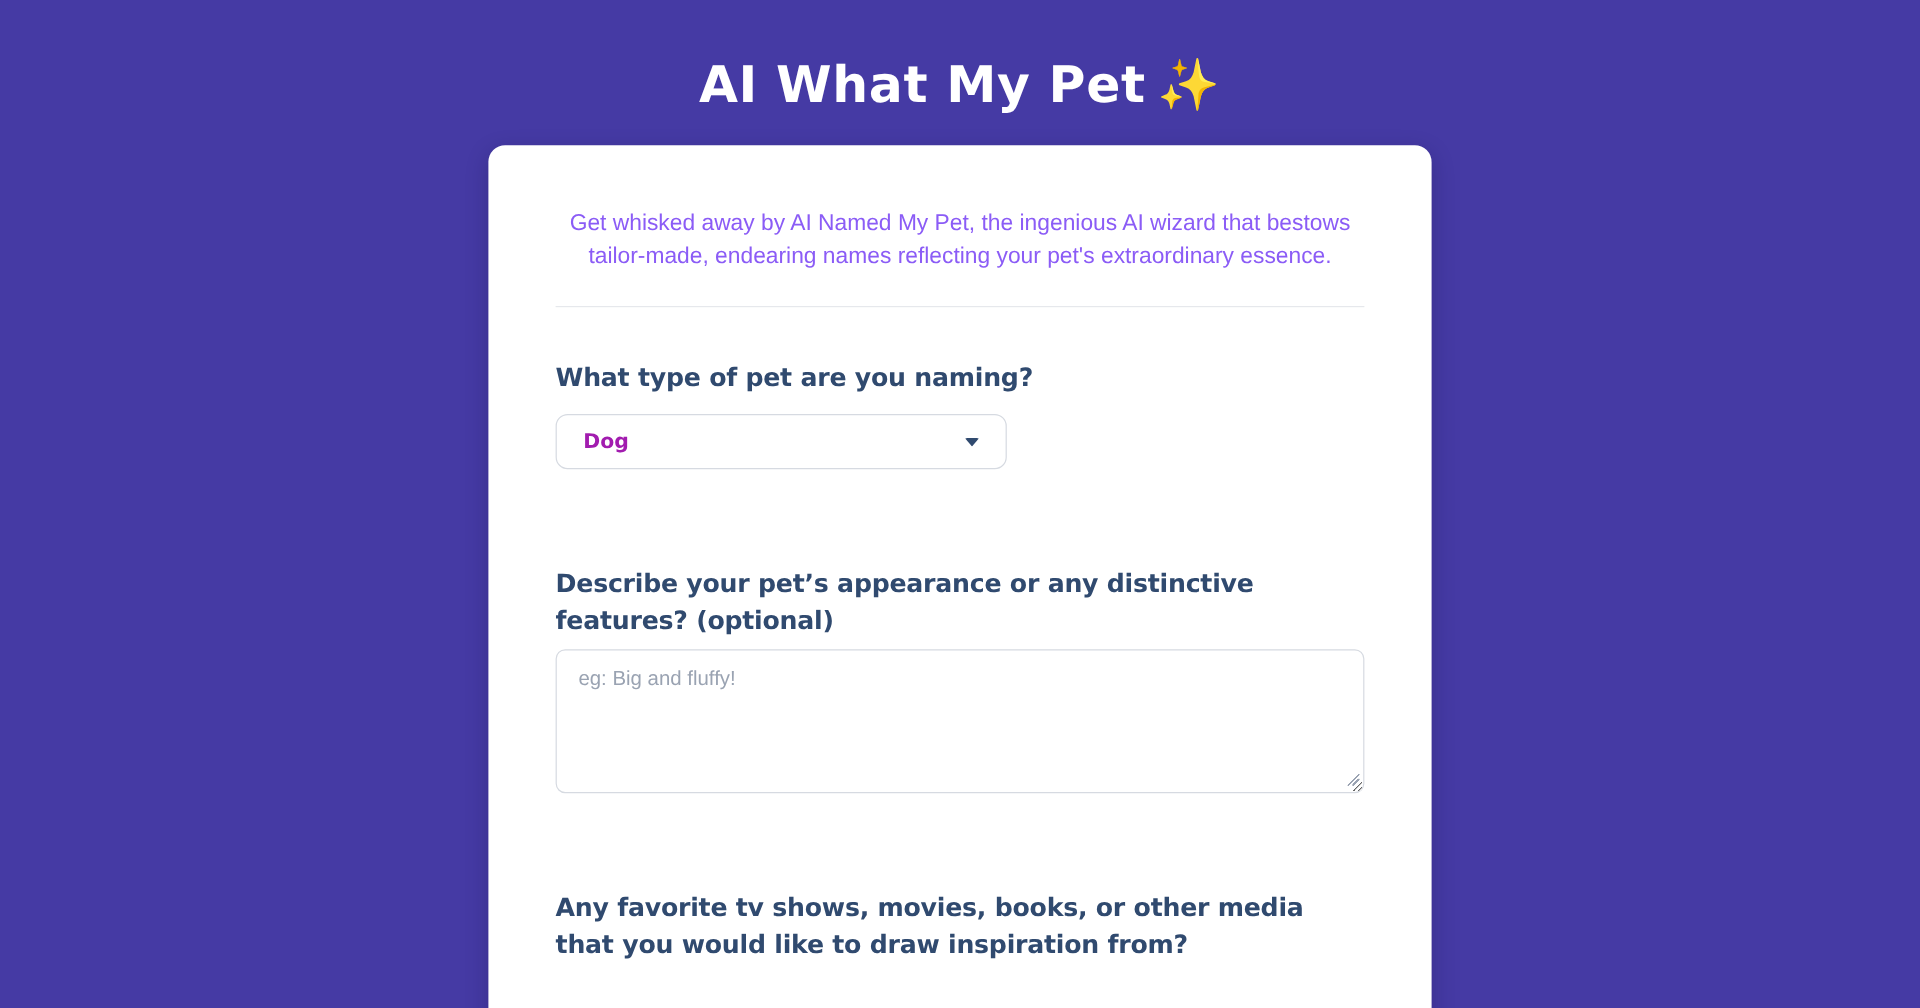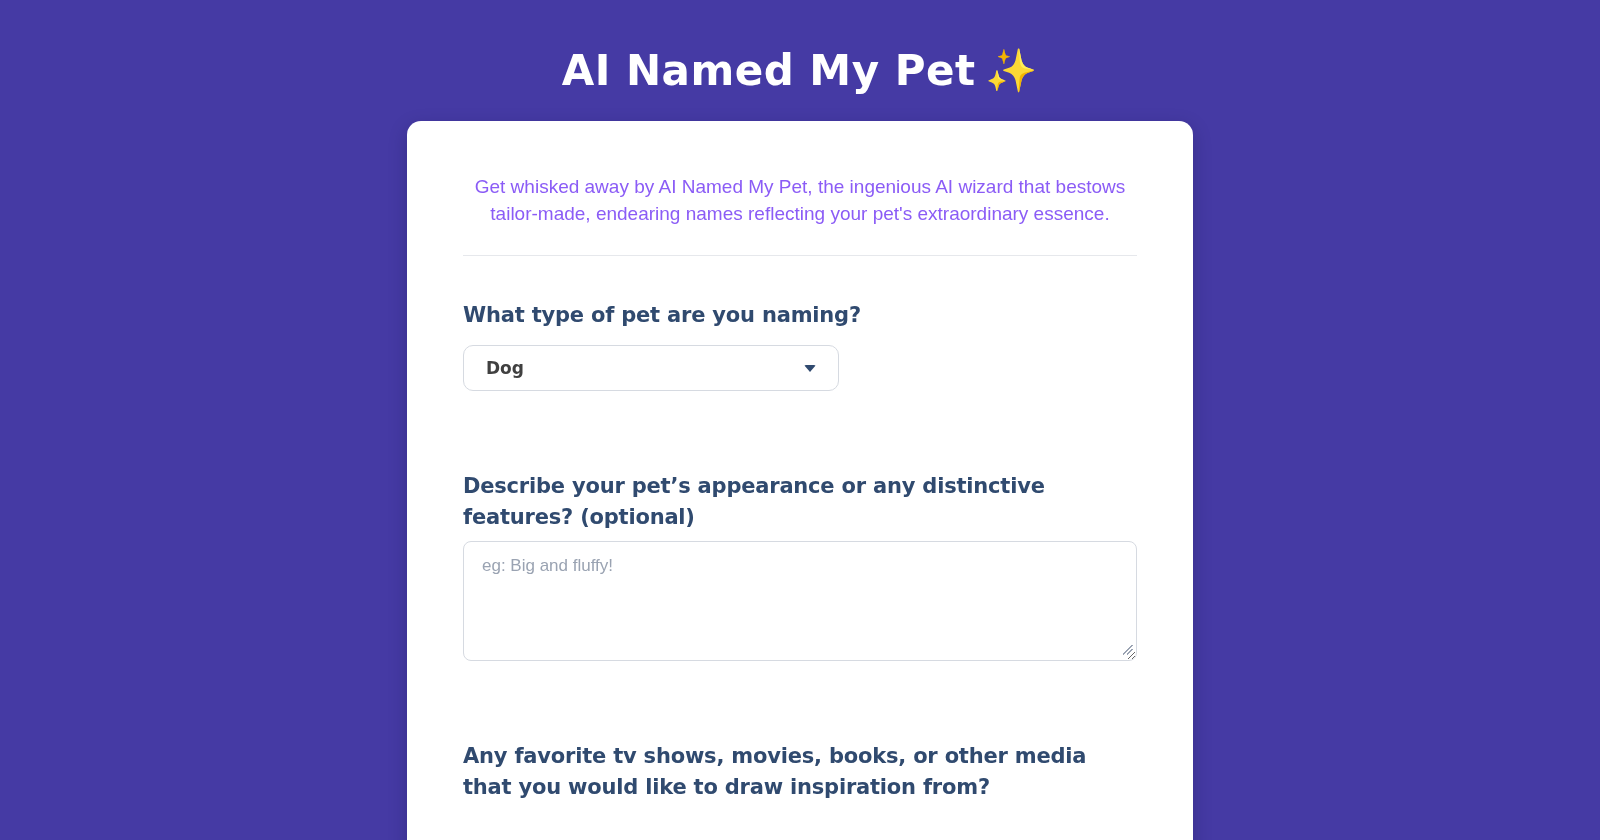--- a/index.html
+++ b/index.html
@@ -58,21 +58,21 @@
     border: 1px solid #D6DAE1;
     border-radius: 10px;
     background: #FFFFFF;
     display: flex;
     align-items: center;
     justify-content: space-between;
     padding: 0 22px;
     cursor: pointer;
   }
   .select-value {
-    color: #404040;
+    color: #a21caf;
     font-size: 17px;
     font-weight: 700;
     font-family: "DejaVu Sans", "Liberation Sans", sans-serif;
   }
   .caret-down {
     width: 0;
     height: 0;
     border-left: 6px solid transparent;
     border-right: 6px solid transparent;
     border-top: 7px solid #304A6F;
@@ -111,21 +111,21 @@
     bottom: 0;
     width: 6px;
     height: 6px;
     background: linear-gradient(135deg, transparent 0 40%, #9AA3B2 40% 58%, transparent 58% 100%);
   }
 </style>
 </head>
 <body>
 
 <h1 class="page-title">
-  <span>AI Named My Pet</span><span class="emoji">✨</span>
+  <span>AI What My Pet</span><span class="emoji">✨</span>
 </h1>
 
 <div class="card">
 
   <p class="intro">Get whisked away by AI Named My Pet, the ingenious AI wizard that bestows tailor-made, endearing names reflecting your pet's extraordinary essence.</p>
 
   <hr class="divider">
 
   <div class="question">
     <div class="q-label">What type of pet are you naming?</div>

